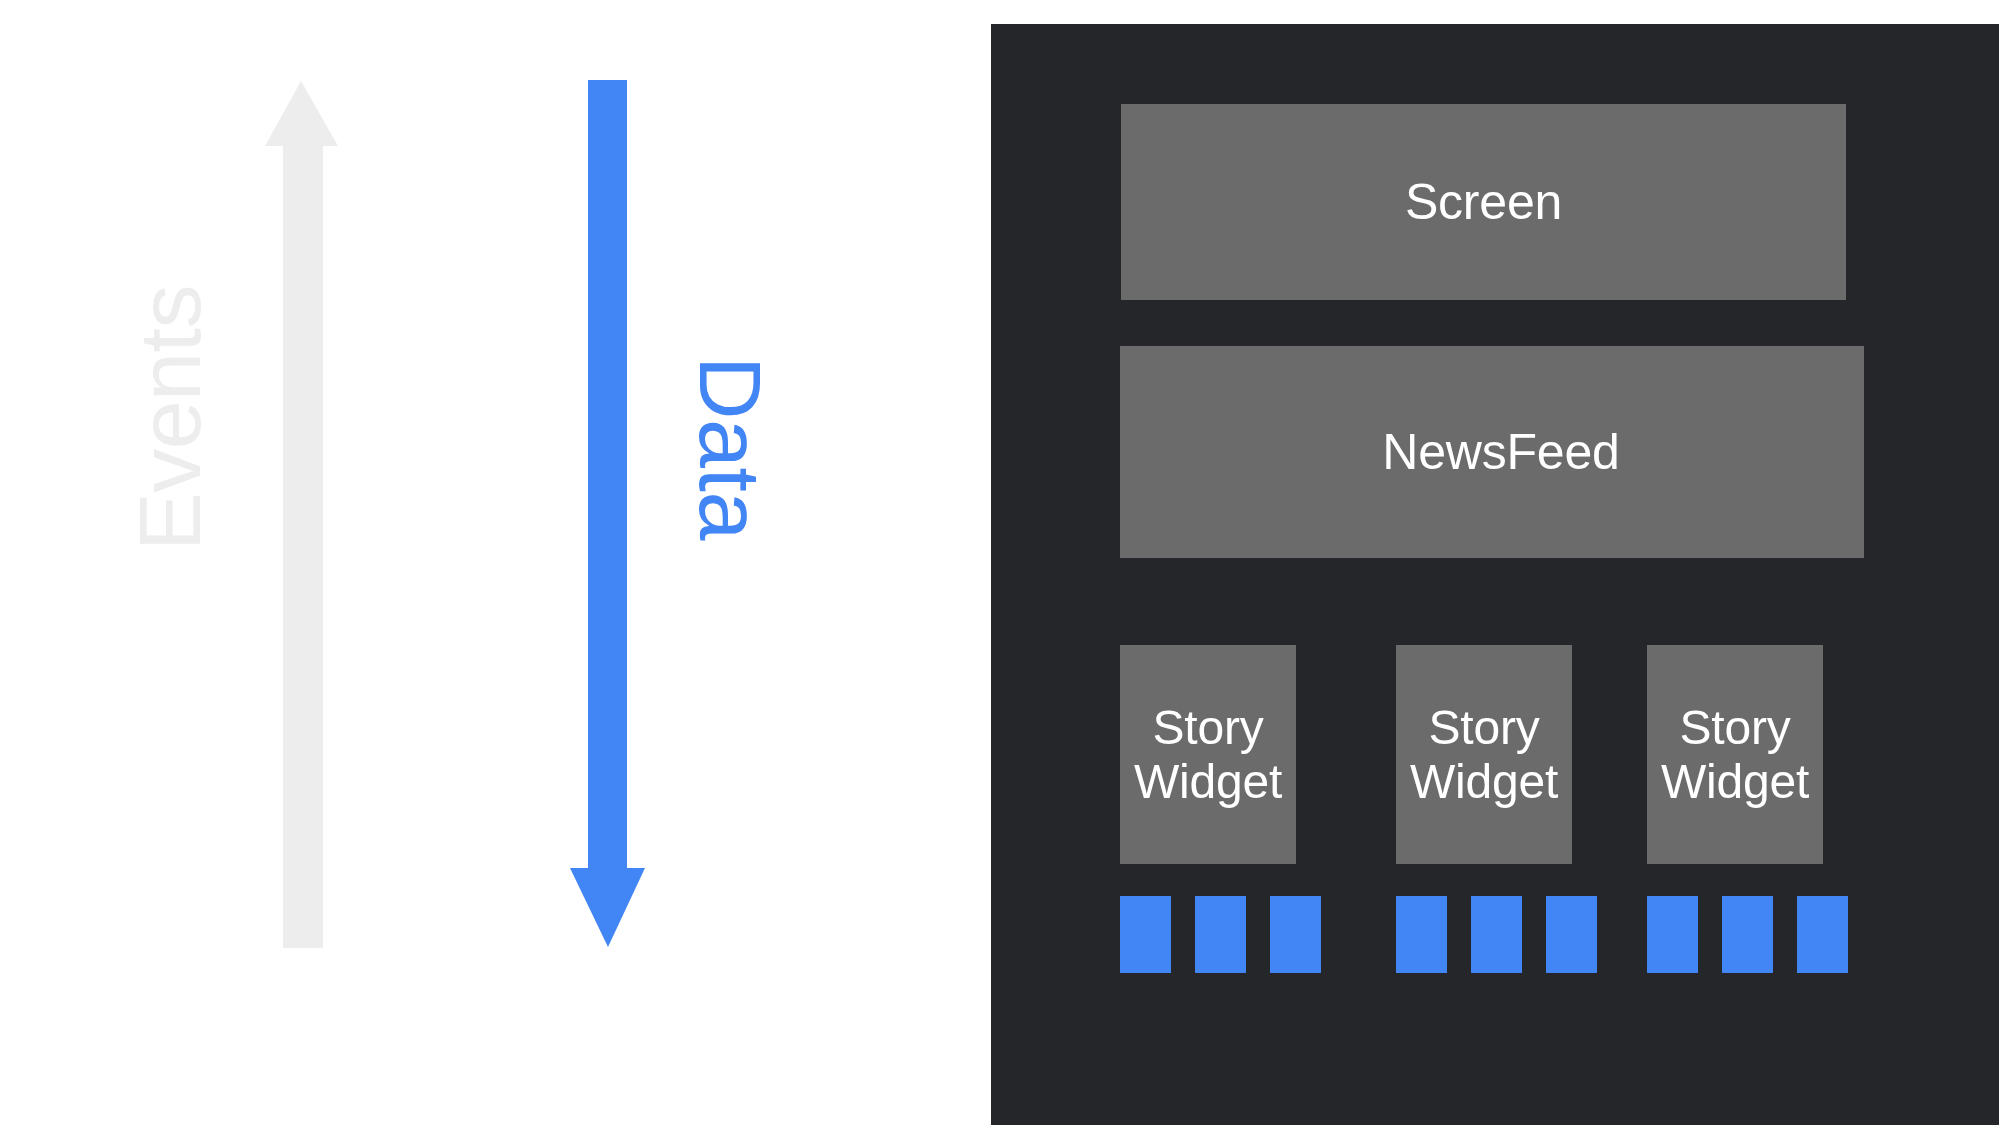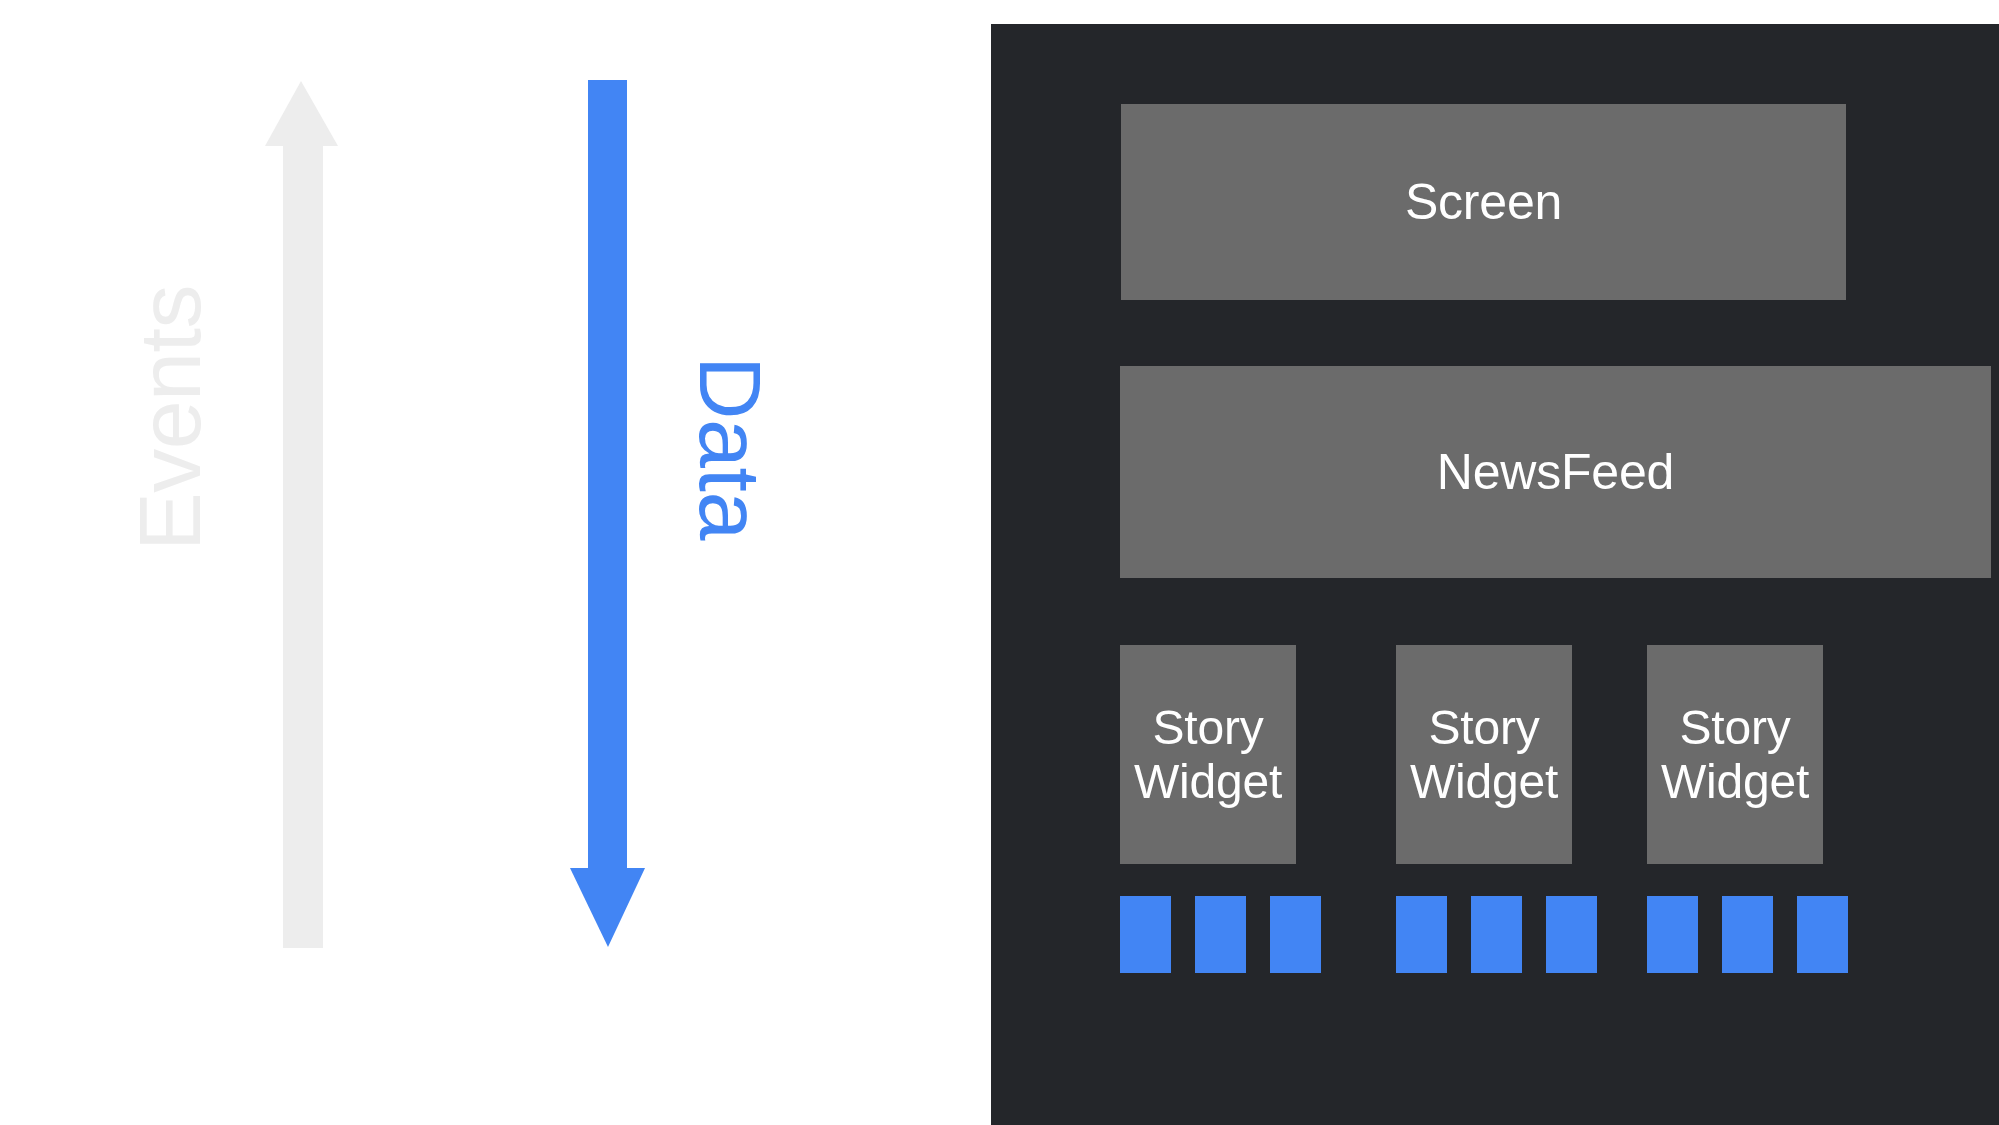--- a/index.html
+++ b/index.html
@@ -96,23 +96,24 @@
 
   #screen-box {
     left: 130px;
     top: 80px;
     width: 725px;
     height: 196px;
   }
 
   #newsfeed-box {
     left: 129px;
-    top: 342px;
-    width: 871px;
+    top: 322px;
+    width: 726px;
     height: 212px;
+    padding-left: 18px;
   }
 
   .story-box {
     top: 621px;
     width: 176px;
     height: 219px;
     font-size: 48px;
   }
   #story-box-0 { left: 129px; }
   #story-box-1 { left: 405px; }

